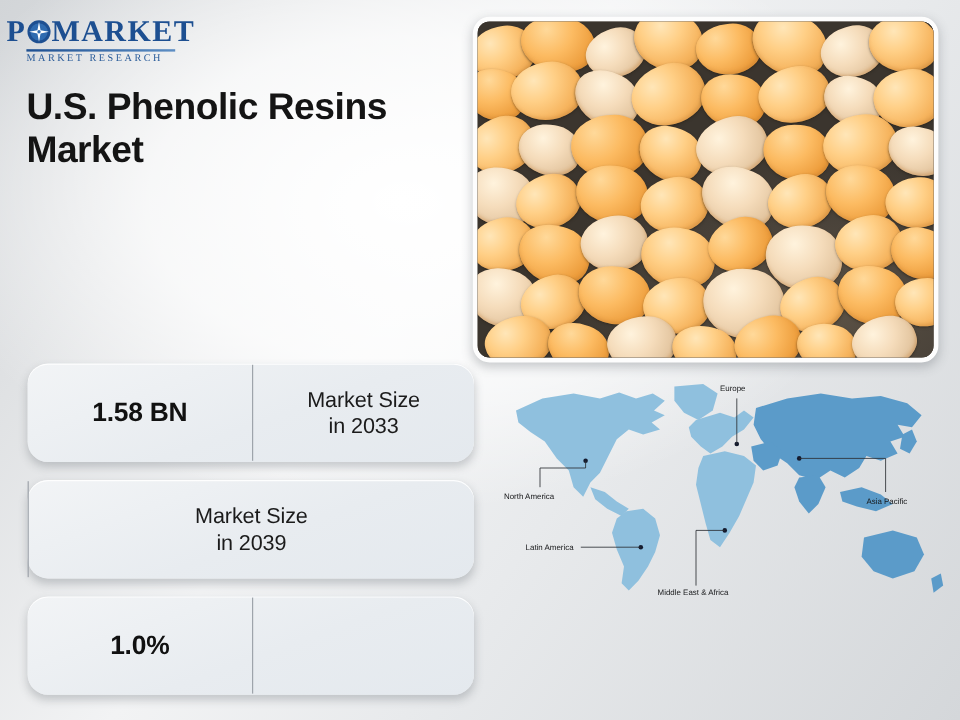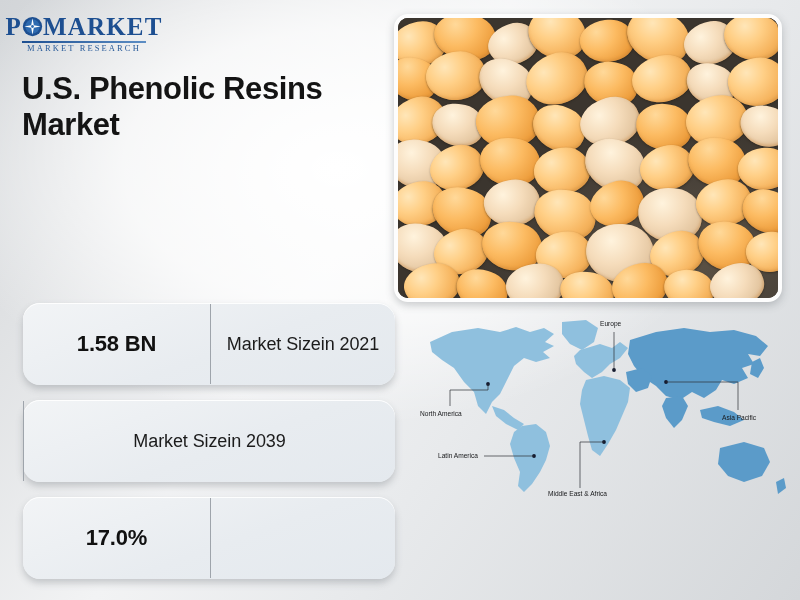--- a/index.html
+++ b/index.html
@@ -17,21 +17,21 @@
   #logo .wordmark {
     display:flex; align-items:center; justify-content:center;
     color:#1d4f91; font-family:"Liberation Serif", serif;
     font-size:25px; font-weight:bold; letter-spacing:1.2px; line-height:1;
   }
   #logo .compass { display:inline-block; width:21px; height:21px; position:relative; margin:0 0px; }
   #logo .compass svg { display:block; }
   #logo .rule { height:2px; background:linear-gradient(90deg,#1d4f91,#5d8ec4); margin:2px 0 1px; }
   #logo .subwordmark {
     color:#2a5c9a; font-family:"Liberation Serif", serif; font-size:8.5px;
-    letter-spacing:2.1px; text-align:center; line-height:1.1;
+    letter-spacing:2.1px; text-align:left; line-height:1.1;
   }
 
   
   #title {
     position:absolute; left:22px; top:71px; width:372px;
     font-size:31px; font-weight:bold; color:#141414;
     line-height:1.16; letter-spacing:-0.4px;
   }
 
   
@@ -68,21 +68,21 @@
     border-radius:17px;
     box-shadow:0 4px 7px rgba(96,102,110,0.30), inset 0 1px 0 rgba(255,255,255,0.9);
     display:flex; align-items:stretch;
   }
   .stat-value {
     flex:0 0 187px; display:flex; align-items:center; justify-content:center;
     font-size:22px; font-weight:bold; color:#111; letter-spacing:-0.2px;
   }
   .stat-divider { width:1px; background:#9ea4ab; margin:1px 0; }
   .stat-label {
-    flex:1; display:flex; flex-direction:row; align-items:center; justify-content:center;
+    flex:1; display:flex; flex-direction:column; align-items:center; justify-content:center;
     font-size:18px; color:#1b1b1b; line-height:1.25; text-align:center; letter-spacing:-0.1px;
   }
 
   
   #map { position:absolute; left:404px; top:306px; width:392px; height:216px; }
   #map svg { display:block; width:100%; height:100%; }
   .map-label { font-family:"Liberation Sans", sans-serif; font-size:6.6px; fill:#17181a; }
   .map-leader { stroke:#2b2f33; stroke-width:0.7; fill:none; }
   .map-dot { fill:#141a2e; }
 </style>
@@ -175,34 +175,34 @@
   </div>
 </div>
 
 <div id="stats">
 
   <div class="stat-card">
     <div class="stat-value">1.58 BN</div>
     <div class="stat-divider"></div>
     <div class="stat-label">
       <span>Market Size</span>
-      <span>in 2021</span>
+      <span>in 2033</span>
     </div>
   </div>
 
   <div class="stat-card">
     <div class="stat-divider"></div>
     <div class="stat-label">
       <span>Market Size</span>
       <span>in 2039</span>
     </div>
   </div>
 
   <div class="stat-card">
-    <div class="stat-value">17.0%</div>
+    <div class="stat-value">1.0%</div>
     <div class="stat-divider"></div>
   </div>
 
 </div>
 
 <div id="map">
   <svg viewBox="0 0 392 216" aria-hidden="true">
     <g>
 
       <path fill="#8fc0de" d="M26 36 L48 26 L74 22 L96 26 L112 21 L126 26 L140 22 L150 28 L141 36 L150 40 L139 46 L146 52 L132 56 L120 52 L110 60 L103 74 L96 88 L88 96 L82 108 L74 100 L70 86 L60 76 L50 62 L38 54 L28 46 Z"></path>

